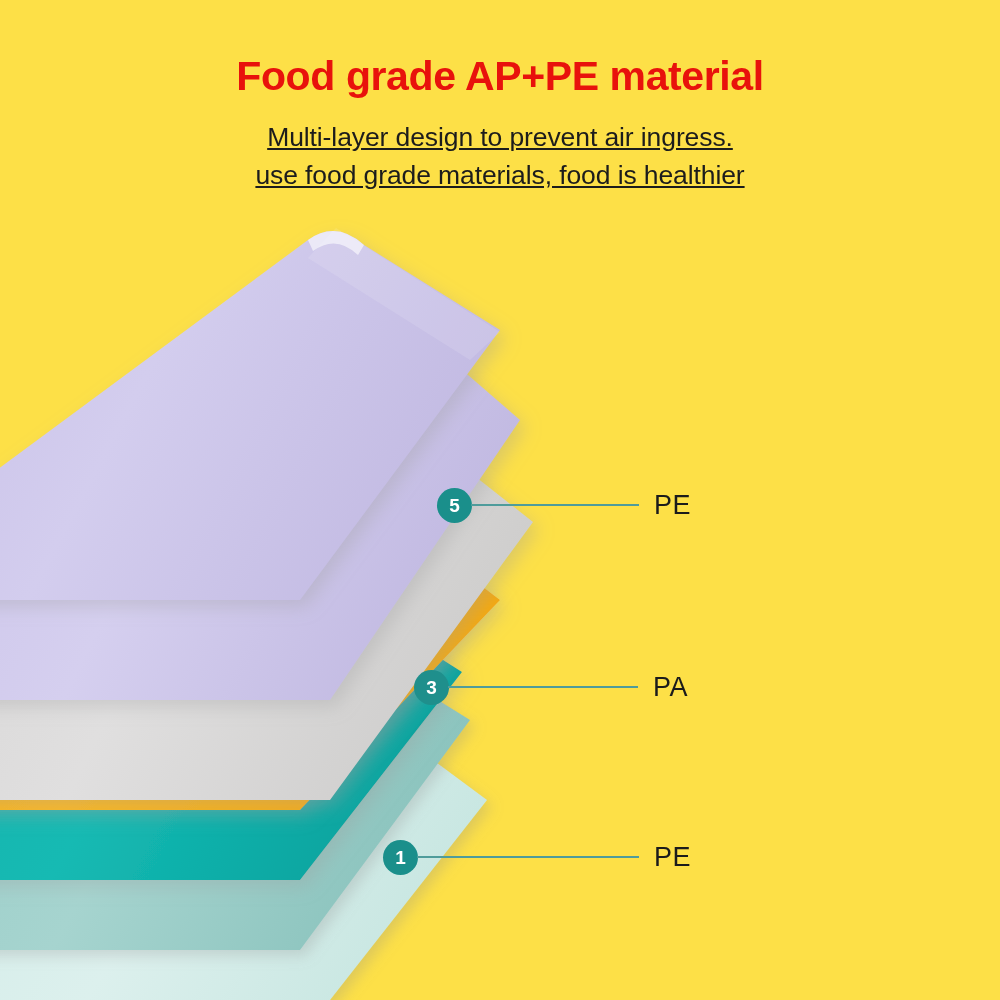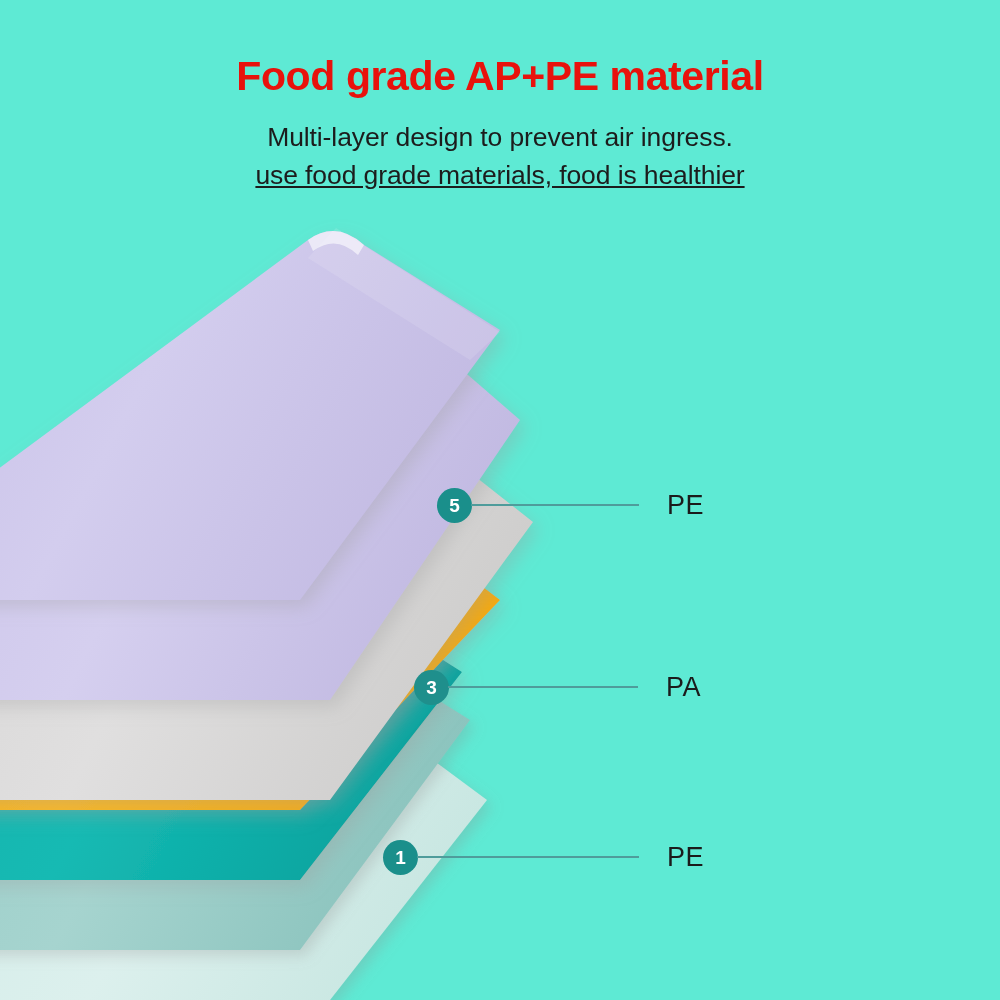--- a/index.html
+++ b/index.html
@@ -8,21 +8,21 @@
     padding: 0;
     background: #ffffff;
   }
   body {
     font-family: "Liberation Sans", sans-serif;
   }
   #stage {
     position: relative;
     width: 1000px;
     height: 1000px;
-    background: #5eead4;
+    background: #fde047;
     overflow: hidden;
   }
 
   
   #header {
     position: absolute;
     left: 0;
     top: 0;
     width: 1000px;
     text-align: center;
@@ -94,34 +94,34 @@
   }
   .callout-line {
     height: 2px;
     flex: 0 0 auto;
     margin-left: -1px;
   }
   .callout-label {
     font-size: 27px;
     color: #1b1b1b;
     font-family: "Liberation Sans", sans-serif;
-    margin-left: 28px;
+    margin-left: 15px;
     white-space: nowrap;
     letter-spacing: 0.5px;
   }
 </style>
 </head>
 <body>
 
 <div id="stage">
 
   <div id="header">
     <h1 id="title" style="color: rgb(232, 18, 12);">Food grade AP+PE material</h1>
     <div id="subtitle">
-      <div class="subtitle-line" style="color: rgb(28, 28, 28);">Multi-layer design to prevent air ingress.</div>
+      <div class="subtitle-line" style="color: rgb(28, 28, 28); text-decoration: underline;">Multi-layer design to prevent air ingress.</div>
       <div class="subtitle-line" style="color: rgb(28, 28, 28); text-decoration: underline;">use food grade materials, food is healthier</div>
     </div>
   </div>
 
   <div id="illustration">
     <svg width="1000" height="1000" viewBox="0 0 1000 1000" xmlns="http://www.w3.org/2000/svg">
       <defs>
         <filter id="softshadow" x="-40%" y="-40%" width="200%" height="200%">
           <feDropShadow dx="6" dy="7" stdDeviation="9" flood-color="#9b9b9b" flood-opacity="0.33"></feDropShadow>
         </filter>

